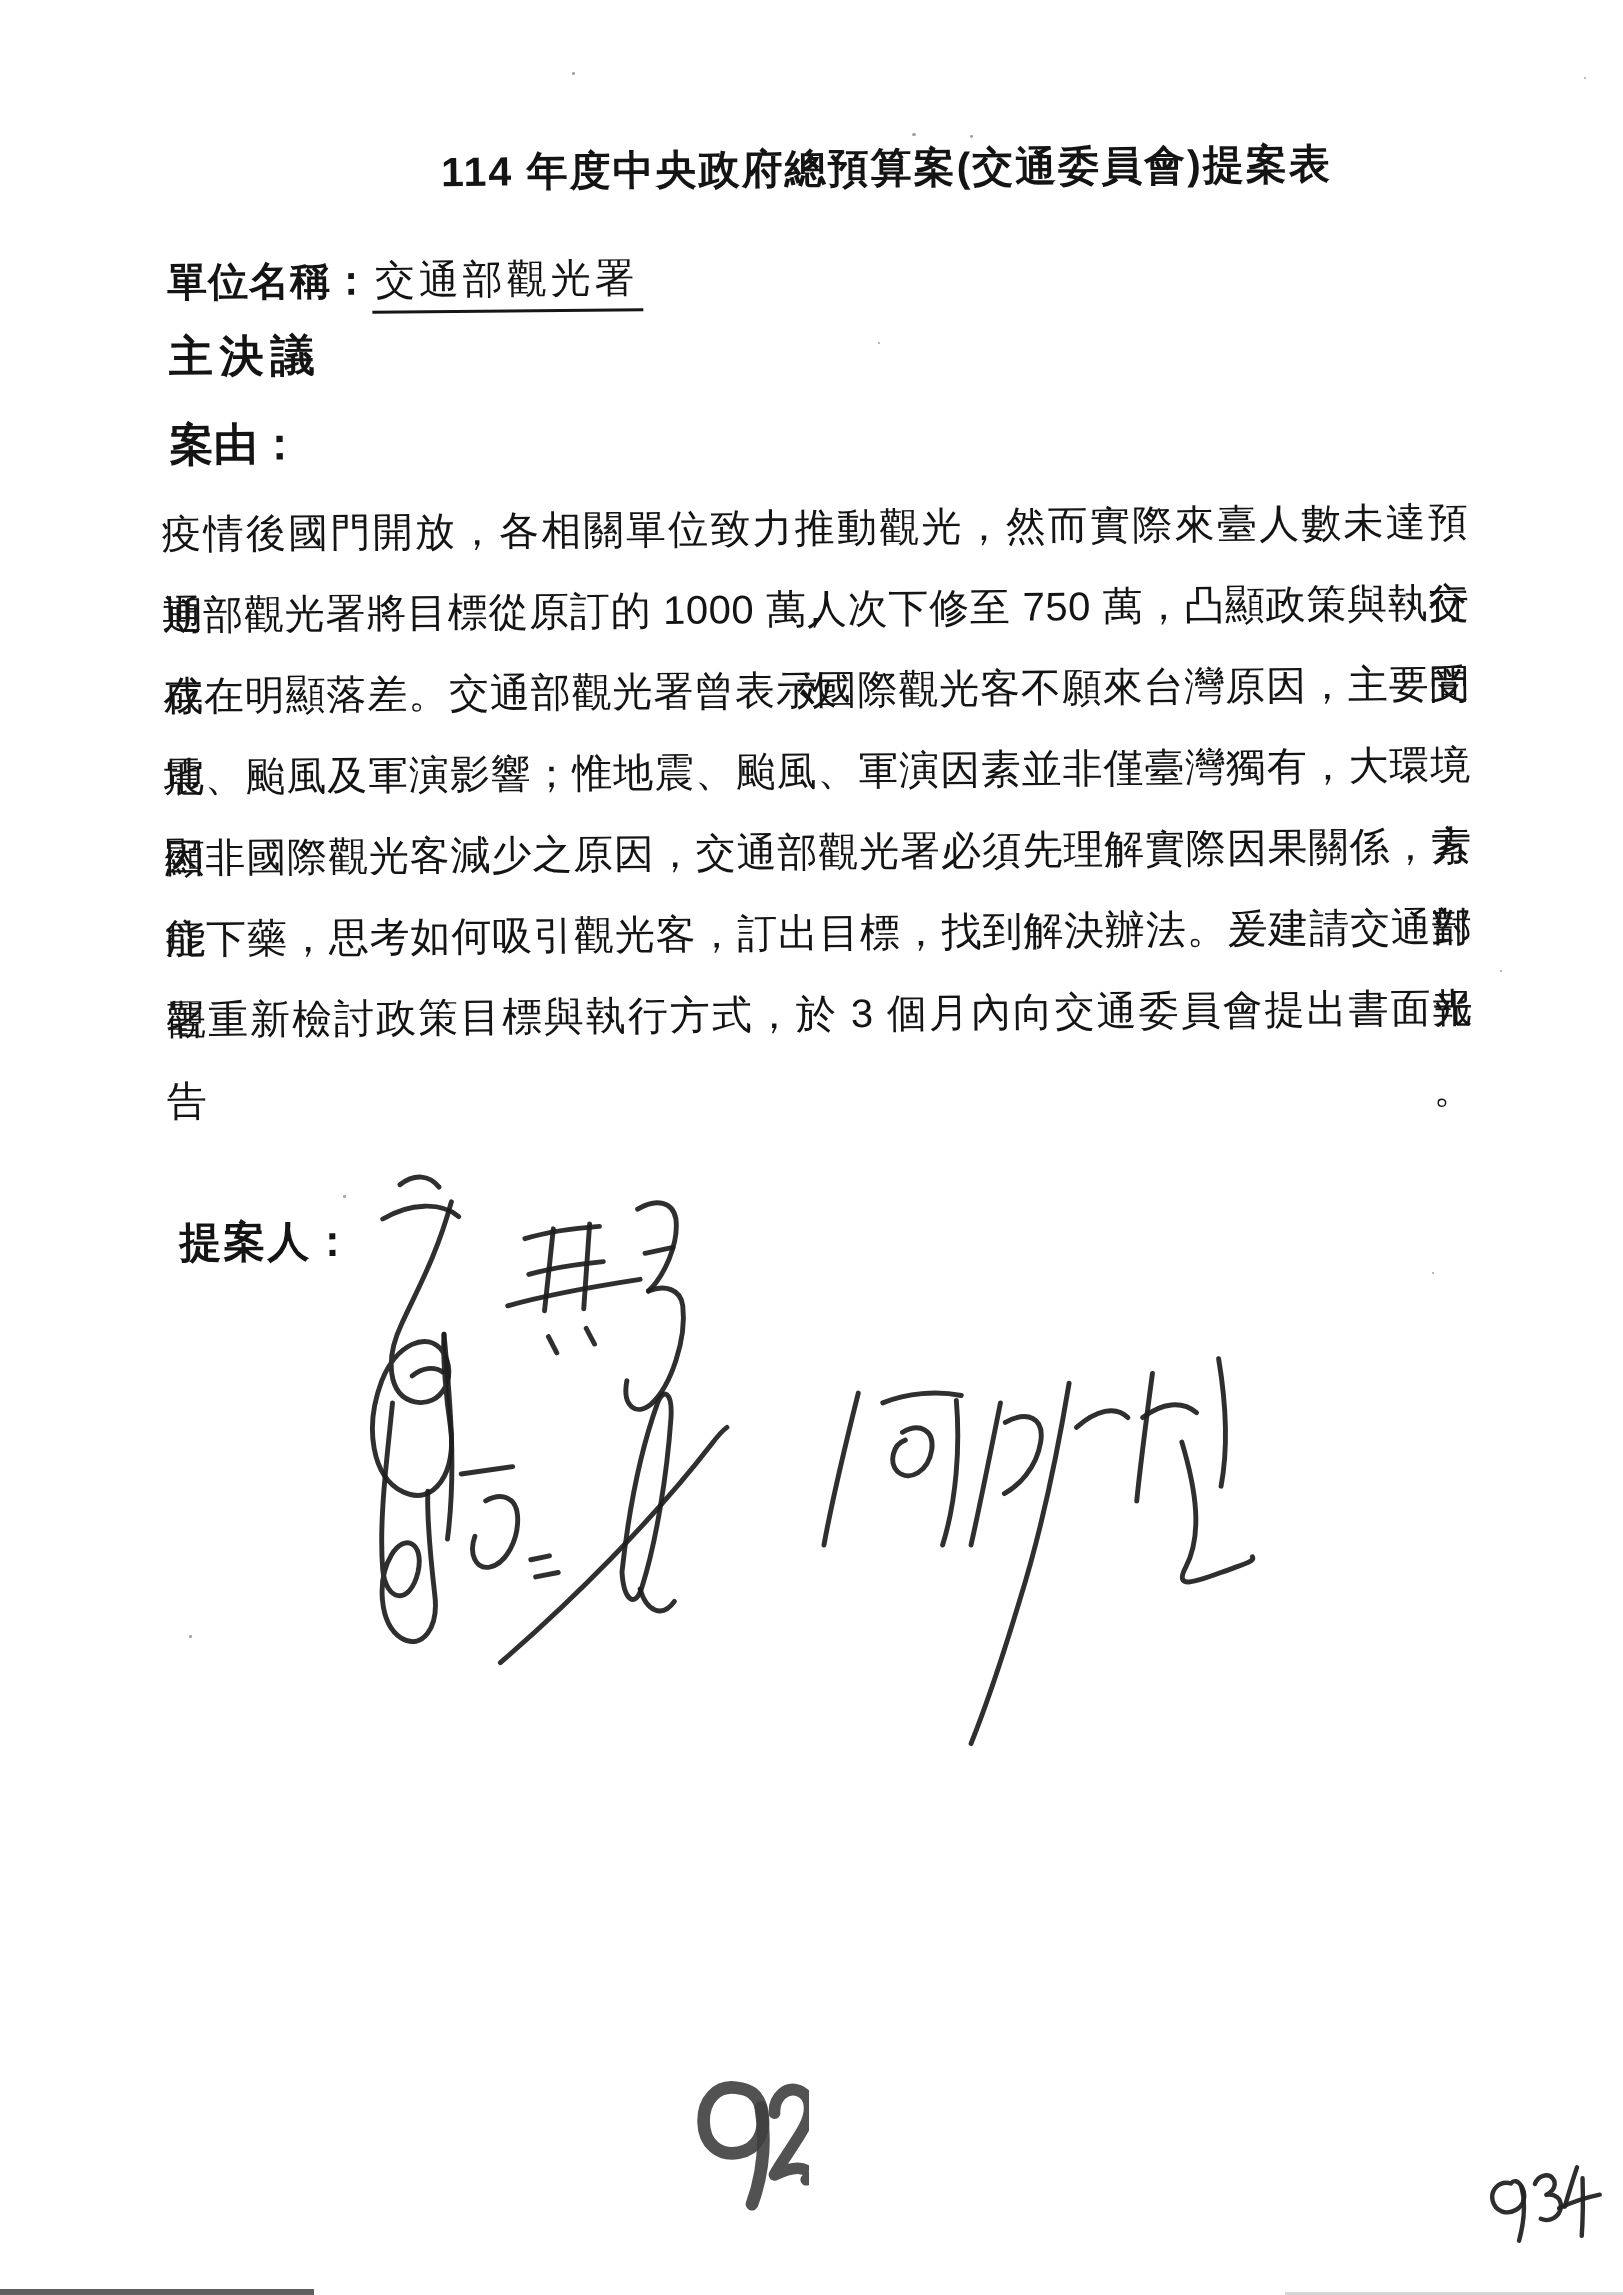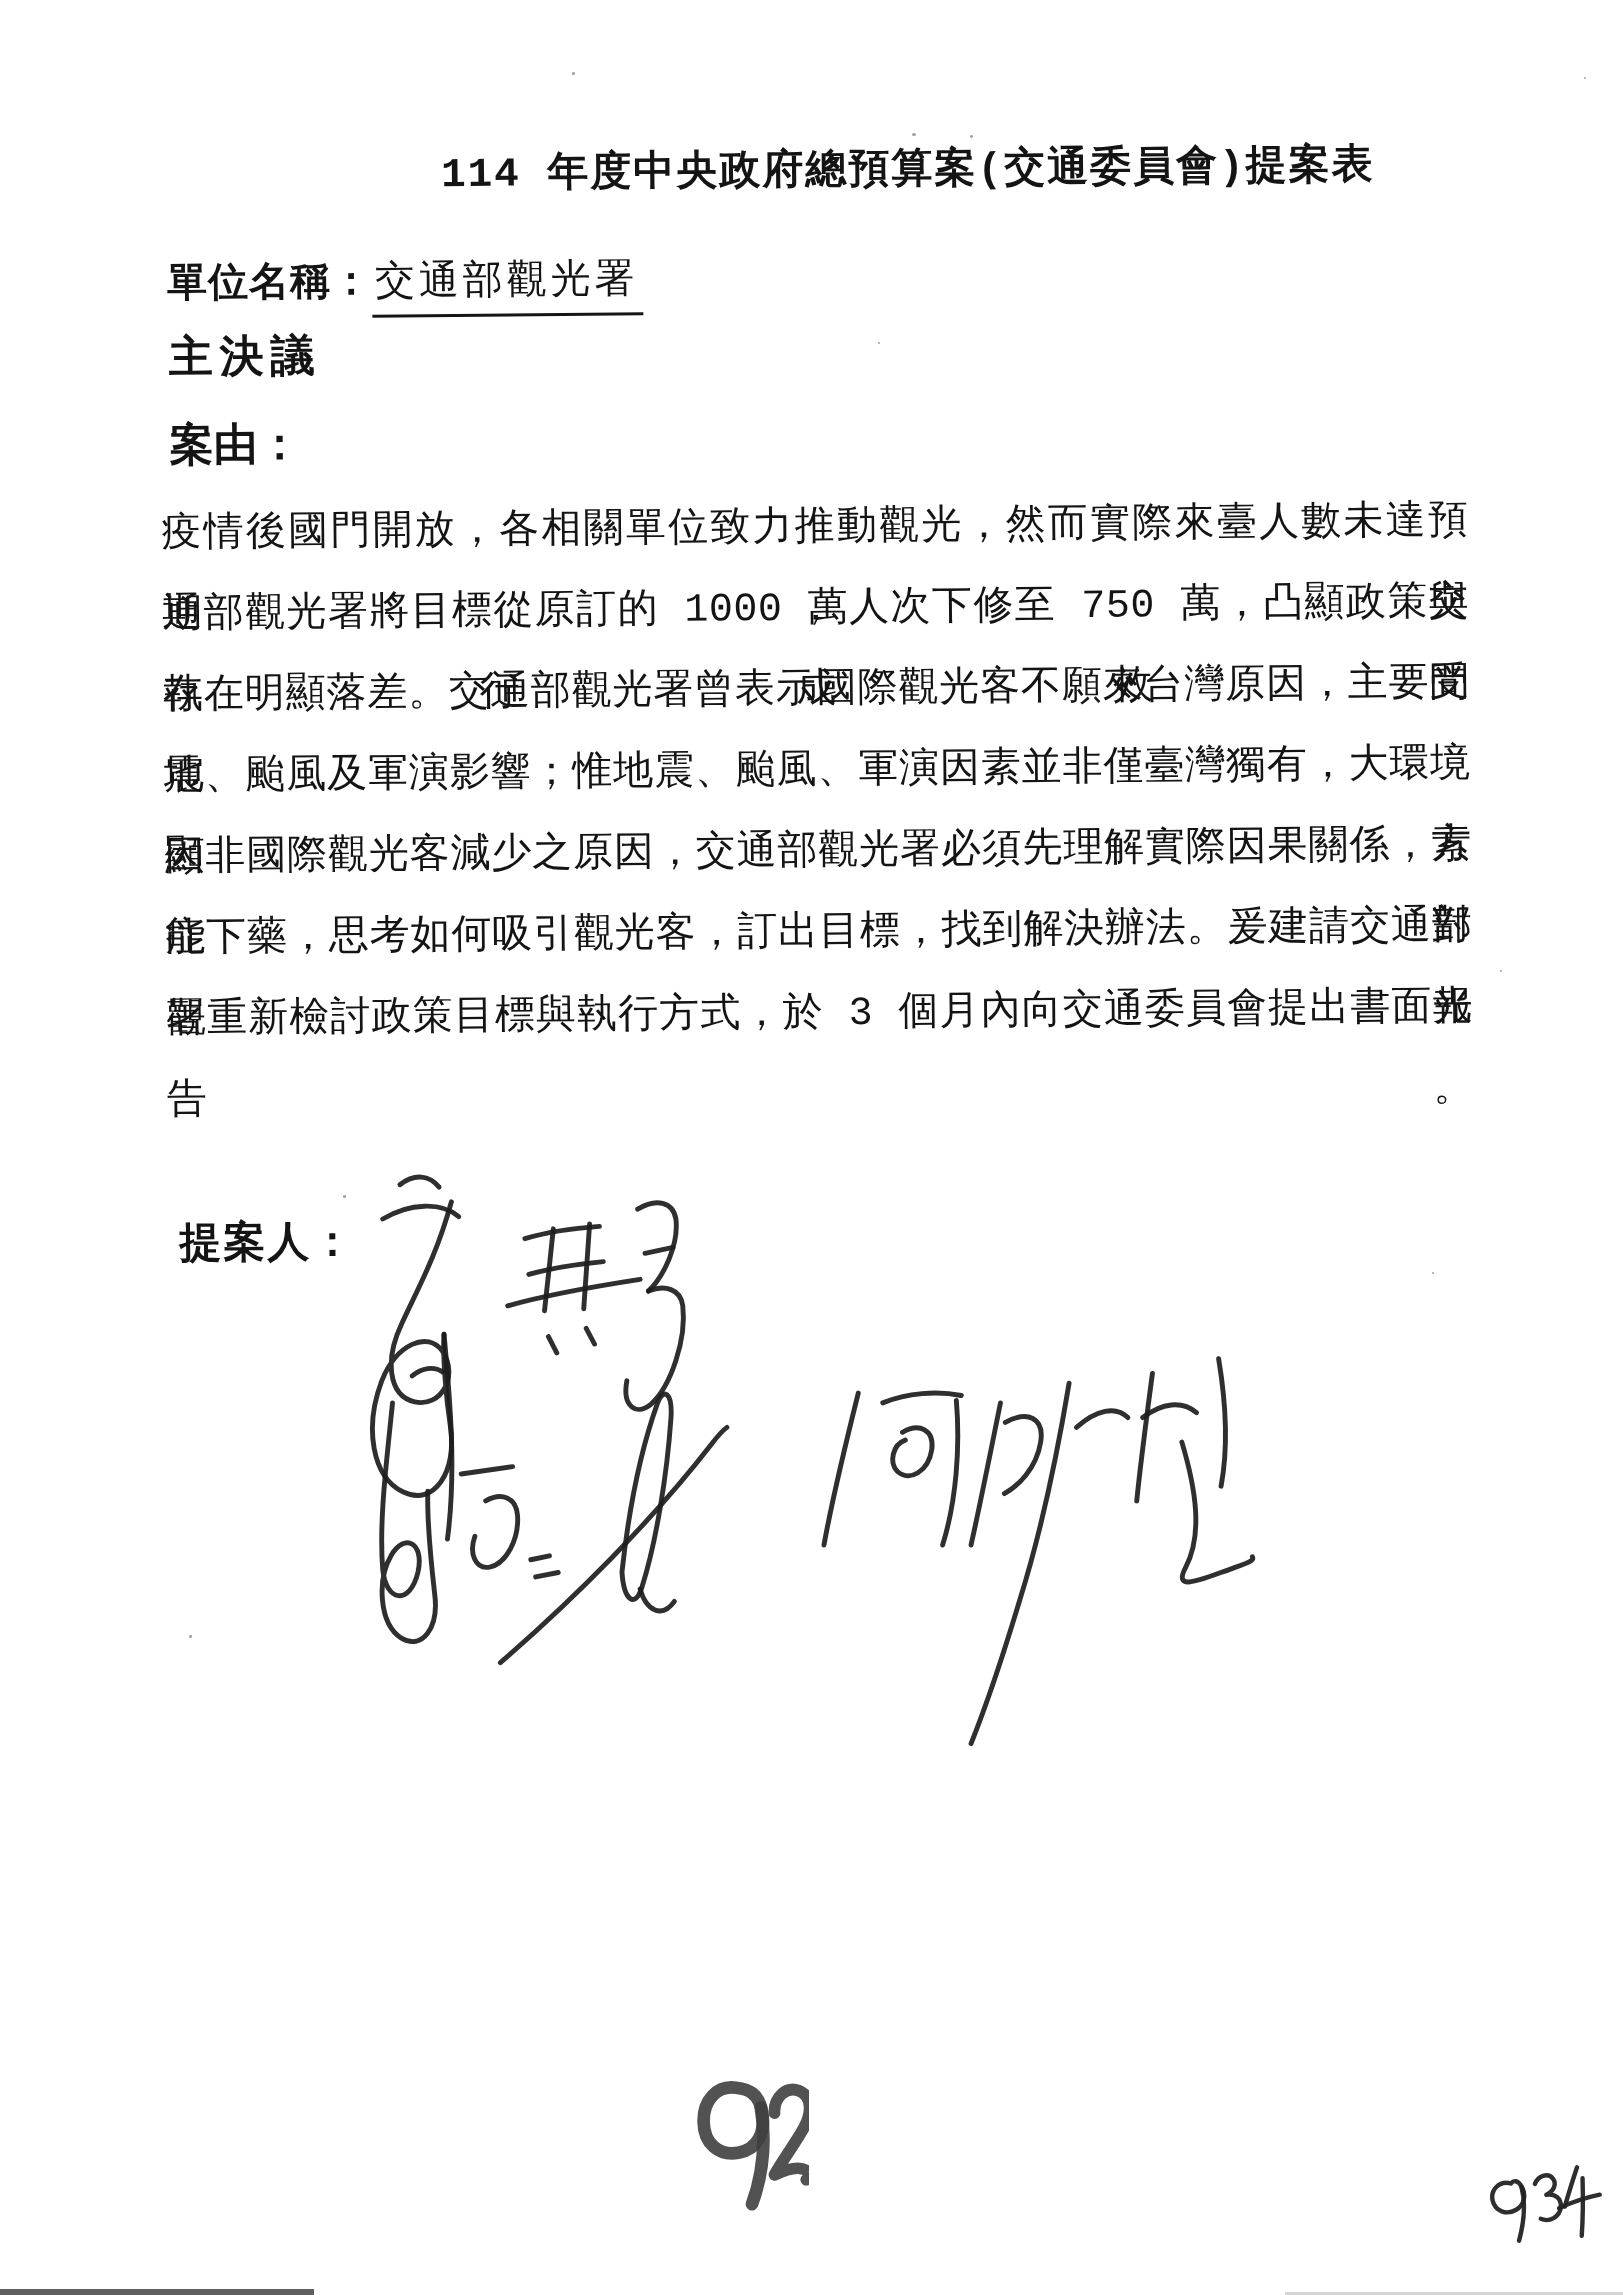--- a/index.html
+++ b/index.html
@@ -1,21 +1,21 @@
 <!DOCTYPE html>
 <html style="font-size:7.8px"><head>
 <meta charset="utf-8">
 <style>
   html,body{margin:0;padding:0;background:#e8e8e8;}
   .page{
     position:relative;
     width:1624px;height:2295px;
     background:#ffffff;
     overflow:hidden;
-    font-family:Liberation Mono, monospace;
+    font-family:Liberation Sans, sans-serif;
     color:#141414;
   }
   .content{
     position:absolute;left:0;top:0;width:1624px;height:2295px;
     transform:rotate(-0.55deg);
     transform-origin:147px 589px;
   }
   .doc-title{
     position:absolute;left:445px;top:148px;
     font-size:41px;font-weight:700;letter-spacing:2px;white-space:nowrap;

